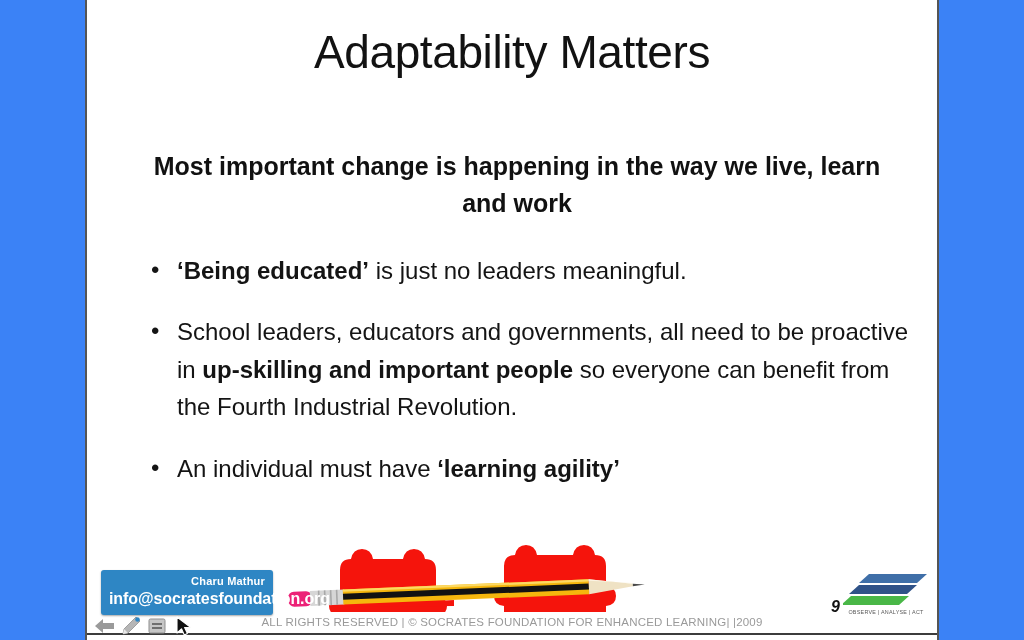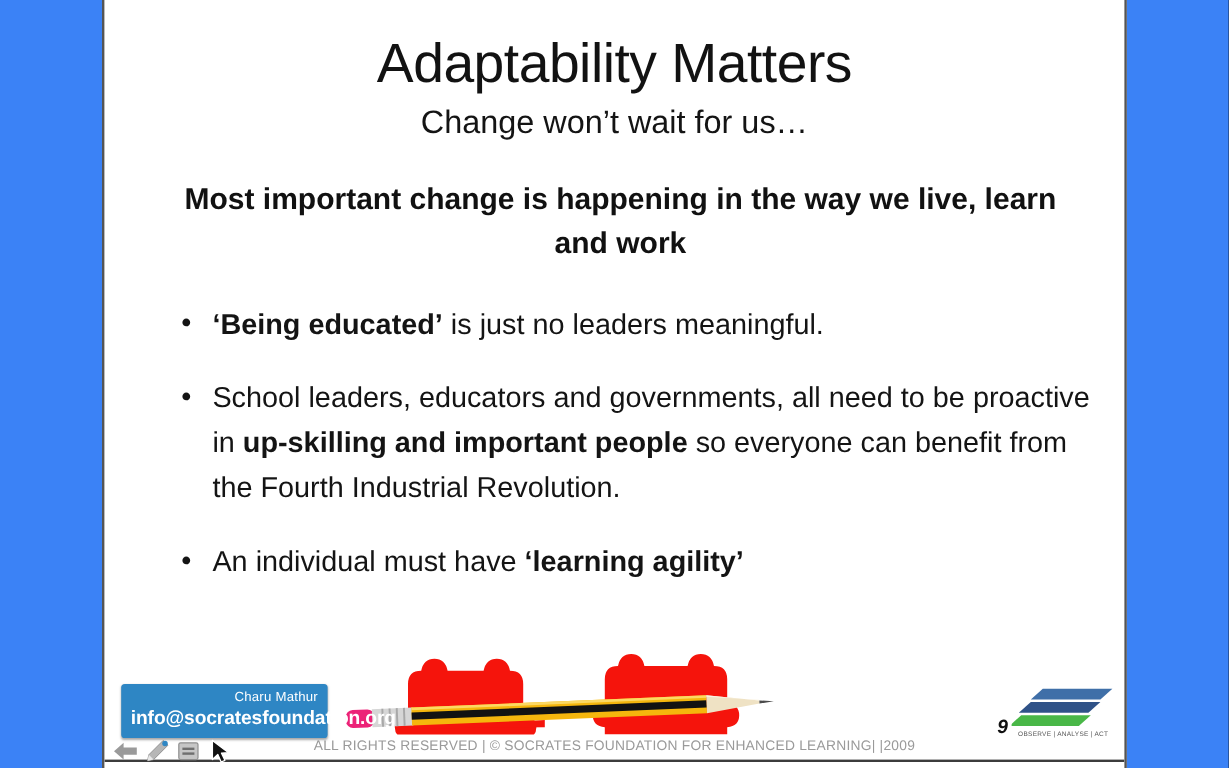--- a/index.html
+++ b/index.html
@@ -143,21 +143,21 @@
     width: 172px;
     background: #2e86c4;
     border-radius: 3px;
     padding: 5px 8px 6px 8px;
     text-align: right;
     color: #ffffff;
     box-shadow: 0 1px 2px rgba(0,0,0,0.35);
   }
   .presenter-name {
     font-size: 11px;
-    font-weight: 400;
+    font-weight: 700;
     line-height: 1.25;
     letter-spacing: 0.2px;
   }
   .presenter-email {
     font-size: 16px;
     font-weight: 700;
     line-height: 1.25;
     letter-spacing: -0.1px;
     text-align: center;
   }
@@ -178,21 +178,20 @@
   #toolbar svg { display: block; }
 </style>
 </head>
 <body>
 
 <div id="stage">
 
   <div id="slide">
 
     <div class="title">Adaptability Matters</div>
-    <div class="subtitle">Change won’t wait for us…</div>
 
     <div class="lead">Most important change is happening in the way we live, learn and work</div>
 
     <div class="bullets">
       <div class="bullet">
         <span class="dot">•</span>
         <span class="rich"><b>‘Being educated’</b><span> is just no leaders meaningful.</span></span>
       </div>
       <div class="bullet">
         <span class="dot">•</span>

